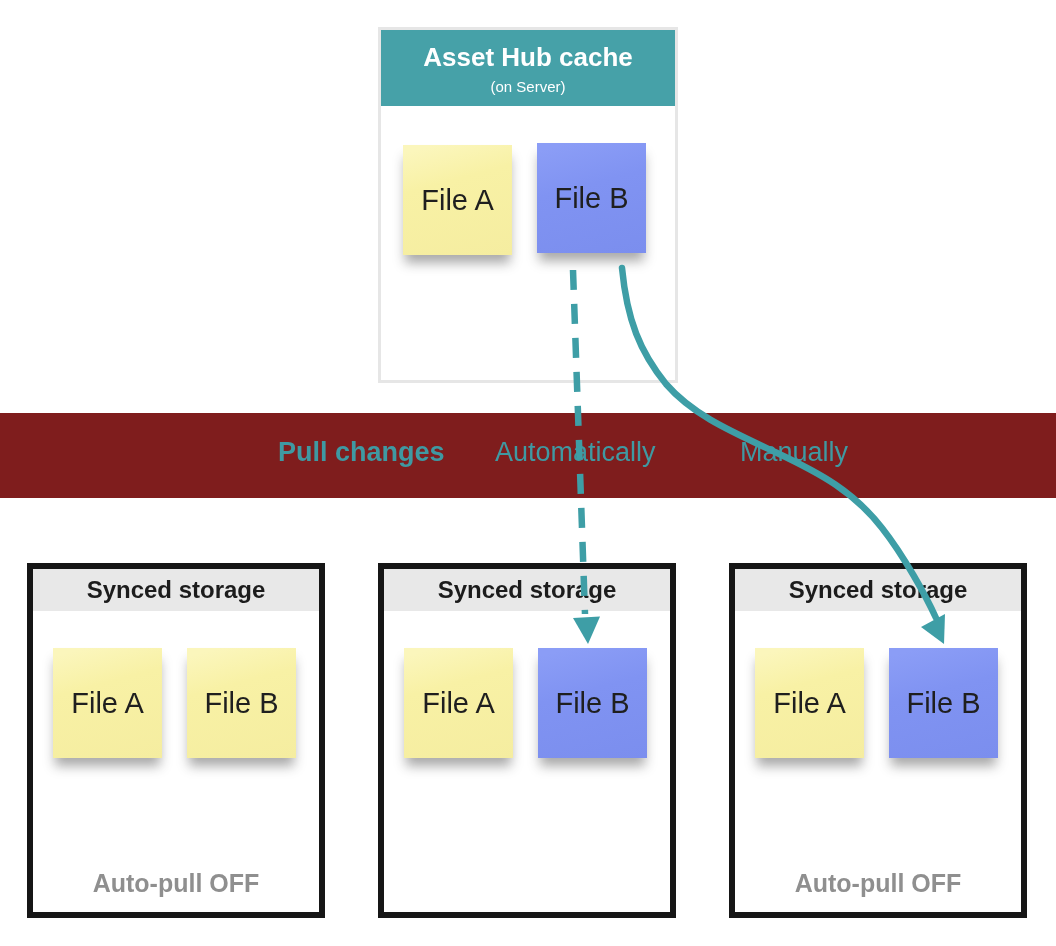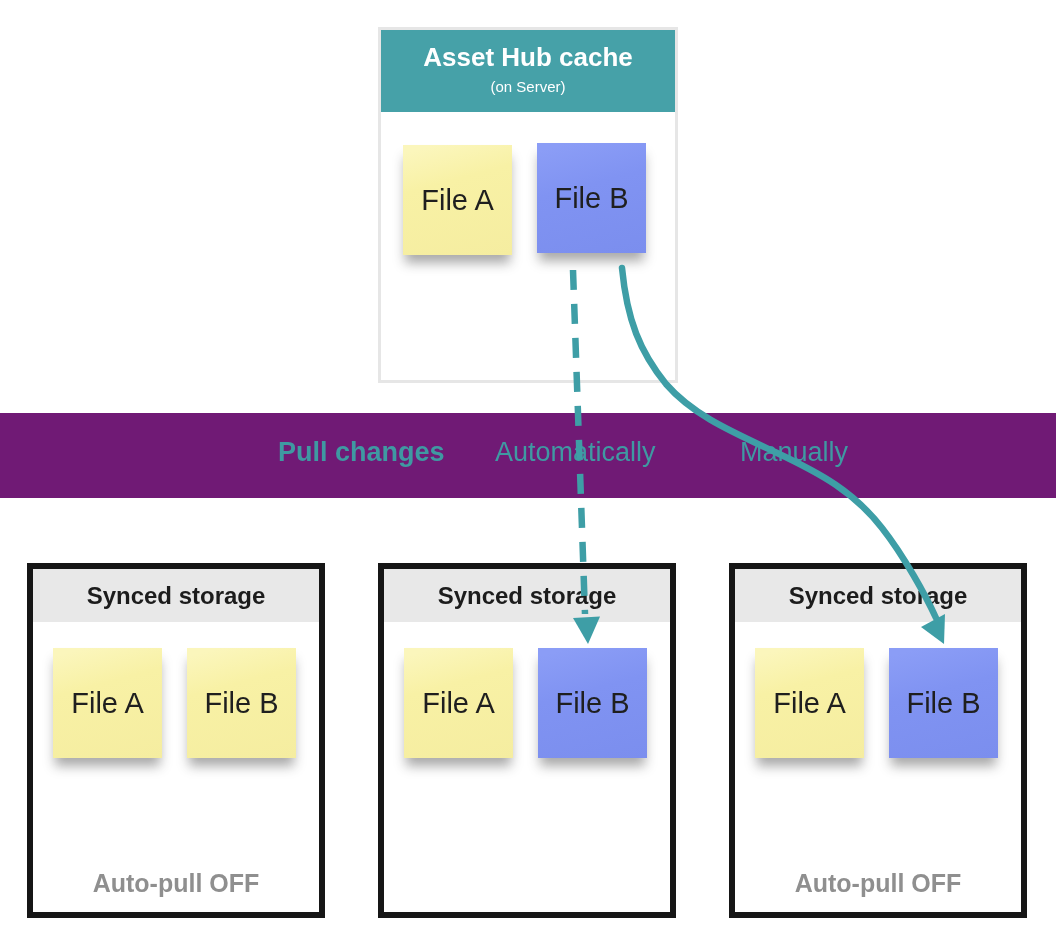--- a/index.html
+++ b/index.html
@@ -2,33 +2,33 @@
 <html><head>
 <meta charset="utf-8">
 <style>
   html,body{margin:0;padding:0;background:#ffffff;}
   #stage{
     position:relative;width:1056px;height:946px;background:#ffffff;overflow:hidden;
     font-family:"Liberation Sans", sans-serif;
   }
 
   
-  .pull-band{position:absolute;left:0;top:413px;width:1056px;height:85px;background:#701a75;}
+  .pull-band{position:absolute;left:0;top:413px;width:1056px;height:85px;background:#7f1d1d;}
   .band-label{position:absolute;top:24px;font-size:27px;color:#3f99a2;white-space:nowrap;}
   .band-label.title{font-weight:bold;left:278px;}
   .band-label.auto{left:495px;}
   .band-label.manual{left:740px;}
 
   
   .cache-box{
     position:absolute;left:378px;top:27px;width:300px;height:356px;
     background:#ffffff;border:3px solid #e6e6e6;box-sizing:border-box;
   }
   .cache-header{
-    background:#46a1a8;color:#ffffff;text-align:center;padding:11px 0 11px 0;
+    background:#46a1a8;color:#ffffff;text-align:center;padding:11px 0 5px 0;
   }
   .cache-header .t1{font-size:26px;font-weight:bold;line-height:32px;}
   .cache-header .t2{font-size:15px;line-height:28px;}
 
   
   .note{
     position:absolute;width:109px;height:110px;
     display:flex;align-items:center;justify-content:center;
     font-size:29px;color:#1f1f1f;
     box-shadow:0 10px 11px -2px rgba(40,40,40,0.40);
@@ -42,21 +42,21 @@
 
   
   .storage-box{
     position:absolute;top:563px;width:298px;height:355px;
     background:#ffffff;border:6px solid #161616;box-sizing:border-box;
   }
   .storage-box.left{left:27px;}
   .storage-box.mid{left:378px;}
   .storage-box.right{left:729px;}
   .storage-header{
-    height:53px;background:#e8e8e8;display:flex;align-items:center;justify-content:center;
+    height:42px;background:#e8e8e8;display:flex;align-items:center;justify-content:center;
     font-size:24px;font-weight:bold;color:#1c1c1c;
   }
   .storage-box .note.a{left:20px;top:79px;}
   .storage-box .note.b{left:154px;top:79px;}
   .storage-footer{
     position:absolute;left:0;right:0;bottom:14px;text-align:center;
     font-size:25px;font-weight:bold;color:#8f8f8f;margin-top:36px;
   }
   .storage-footer.on{
     bottom:0;height:50px;line-height:50px;color:#161616;

